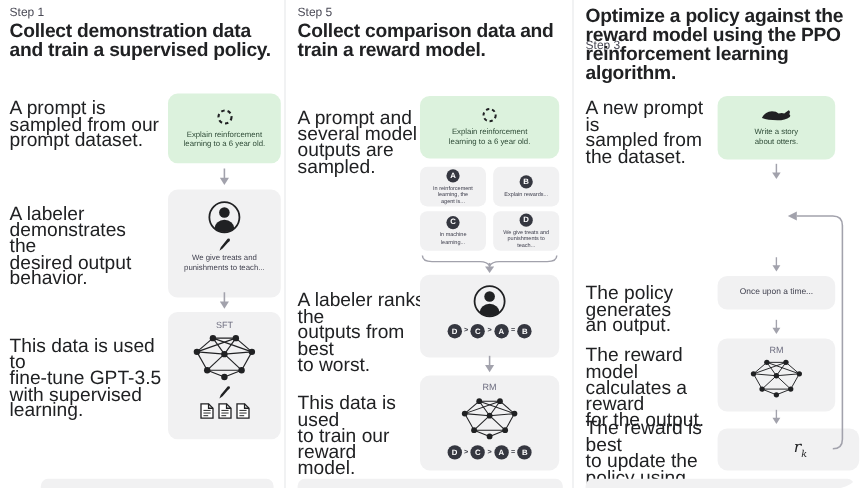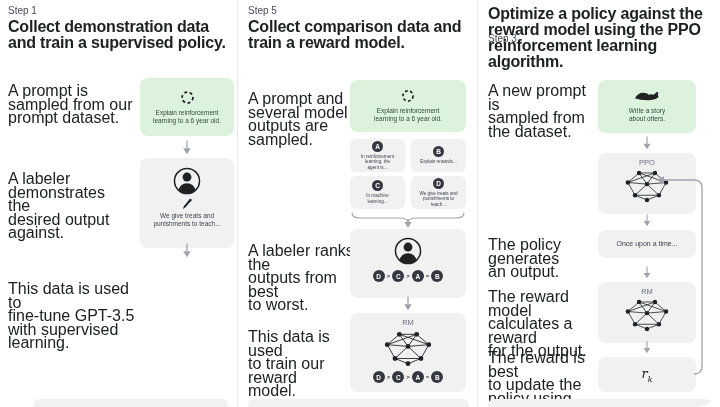--- a/index.html
+++ b/index.html
@@ -113,40 +113,60 @@
 learning to a 6 year old.</div>
   </div>
 
   <svg class="abs" style="left:182px;top:140px;" width="10" height="15" viewBox="0 0 10 15">
       <use href="#arrow"></use>
     </svg>
 
   <div class="abs body-text" style="left:8px;top:172px;width:120px;">A labeler
 demonstrates the
 desired output
-against.</div>
+behavior.</div>
   <div class="abs graybox" style="left:140px;top:158px;width:94px;height:82px;padding-top:8px;gap:2px;">
     <svg width="30" height="30" viewBox="0 0 34 34">
         <use href="#person"></use>
       </svg>
     <svg width="10" height="12" viewBox="0 0 12 14">
         <use href="#pen"></use>
       </svg>
     <div class="cap">We give treats and
 punishments to teach...</div>
   </div>
 
   <svg class="abs" style="left:182px;top:243px;" width="10" height="15" viewBox="0 0 10 15">
       <use href="#arrow"></use>
     </svg>
 
   <div class="abs body-text" style="left:8px;top:282px;width:128px;">This data is used to
 fine-tune GPT-3.5
 with supervised
 learning.</div>
+  <div class="abs graybox" style="left:140px;top:260px;width:94px;height:100px;padding-top:6px;gap:2px;">
+    <div class="mlabel">SFT</div>
+    <svg width="54" height="42" viewBox="0 0 56 44">
+        <use href="#net"></use>
+      </svg>
+    <svg width="10" height="12" viewBox="0 0 12 14">
+        <use href="#pen"></use>
+      </svg>
+    <div style="display:flex;gap:2px;">
+      <svg width="13" height="15" viewBox="0 0 13 15">
+          <use href="#doc"></use>
+        </svg>
+      <svg width="13" height="15" viewBox="0 0 13 15">
+          <use href="#doc"></use>
+        </svg>
+      <svg width="13" height="15" viewBox="0 0 13 15">
+          <use href="#doc"></use>
+        </svg>
+    </div>
+  </div>
 
   <div class="abs step-label" style="left:248px;top:5px;">Step 5</div>
   <div class="abs title" style="left:248px;top:19px;width:225px;">Collect comparison data and
 train a reward model.</div>
 
   <div class="abs body-text" style="left:248px;top:92px;width:100px;">A prompt and
 several model
 outputs are
 sampled.</div>
   <div class="abs gbox" style="left:350px;top:80px;width:116px;height:52px;">
@@ -241,26 +261,20 @@
       <path d="M1 9 Q4 3 10 3 Q14 3 16 5 Q19 4 21 5 L25 2 Q27 3 25.5 5.5 Q27 6.2 26 8 Q22 11 15 11 Q6 11 1 9 Z" fill="#202123"></path>
     </svg>
     <div class="gcap">Write a story
 about otters.</div>
   </div>
 
   <svg class="abs" style="left:642px;top:136px;" width="10" height="14" viewBox="0 0 10 15">
       <use href="#arrow"></use>
     </svg>
 
-  <div class="abs graybox" style="left:598px;top:153px;width:98px;height:56px;padding-top:5px;gap:2px;">
-    <div class="mlabel">PPO</div>
-    <svg width="46" height="35" viewBox="0 0 56 44">
-        <use href="#net"></use>
-      </svg>
-  </div>
 
   <svg class="abs" style="left:642px;top:214px;" width="10" height="13" viewBox="0 0 10 15">
       <use href="#arrow"></use>
     </svg>
 
   <div class="abs body-text" style="left:488px;top:238px;width:118px;">The policy generates
 an output.</div>
   <div class="abs graybox" style="left:598px;top:230px;width:98px;height:28px;justify-content:center;">
     <div class="cap" style="font-size:7px;">Once upon a time...</div>
   </div>
@@ -279,21 +293,21 @@
       </svg>
   </div>
 
   <svg class="abs" style="left:642px;top:341px;" width="10" height="13" viewBox="0 0 10 15">
       <use href="#arrow"></use>
     </svg>
 
   <div class="abs body-text" style="left:488px;top:351px;width:110px;">The reward is best
 to update the
 policy using PPO.</div>
-  <div class="abs graybox" style="left:598px;top:357px;width:98px;height:35px;justify-content:center;">
+  <div class="abs graybox" style="left:598px;top:357px;width:98px;height:35px;justify-content:center;padding-left:20px;">
     <div class="reward-math"><span>r</span><sub>k</sub></div>
   </div>
 
   <svg class="abs" style="left:650px;top:170px;" width="60" height="215" viewBox="0 0 60 215">
     <path d="M14 10 H44 Q52 10 52 18 V196 Q52 204 44 204" fill="none" stroke="#a2a2ac" stroke-width="1.3"></path>
     <path d="M14 6.2 L6.5 10 L14 13.8 Z" fill="#a2a2ac"></path>
   </svg>
 
   <div class="abs strip" style="left:34px;width:194px;"></div>
   <div class="abs strip" style="left:248px;width:221px;"></div>

